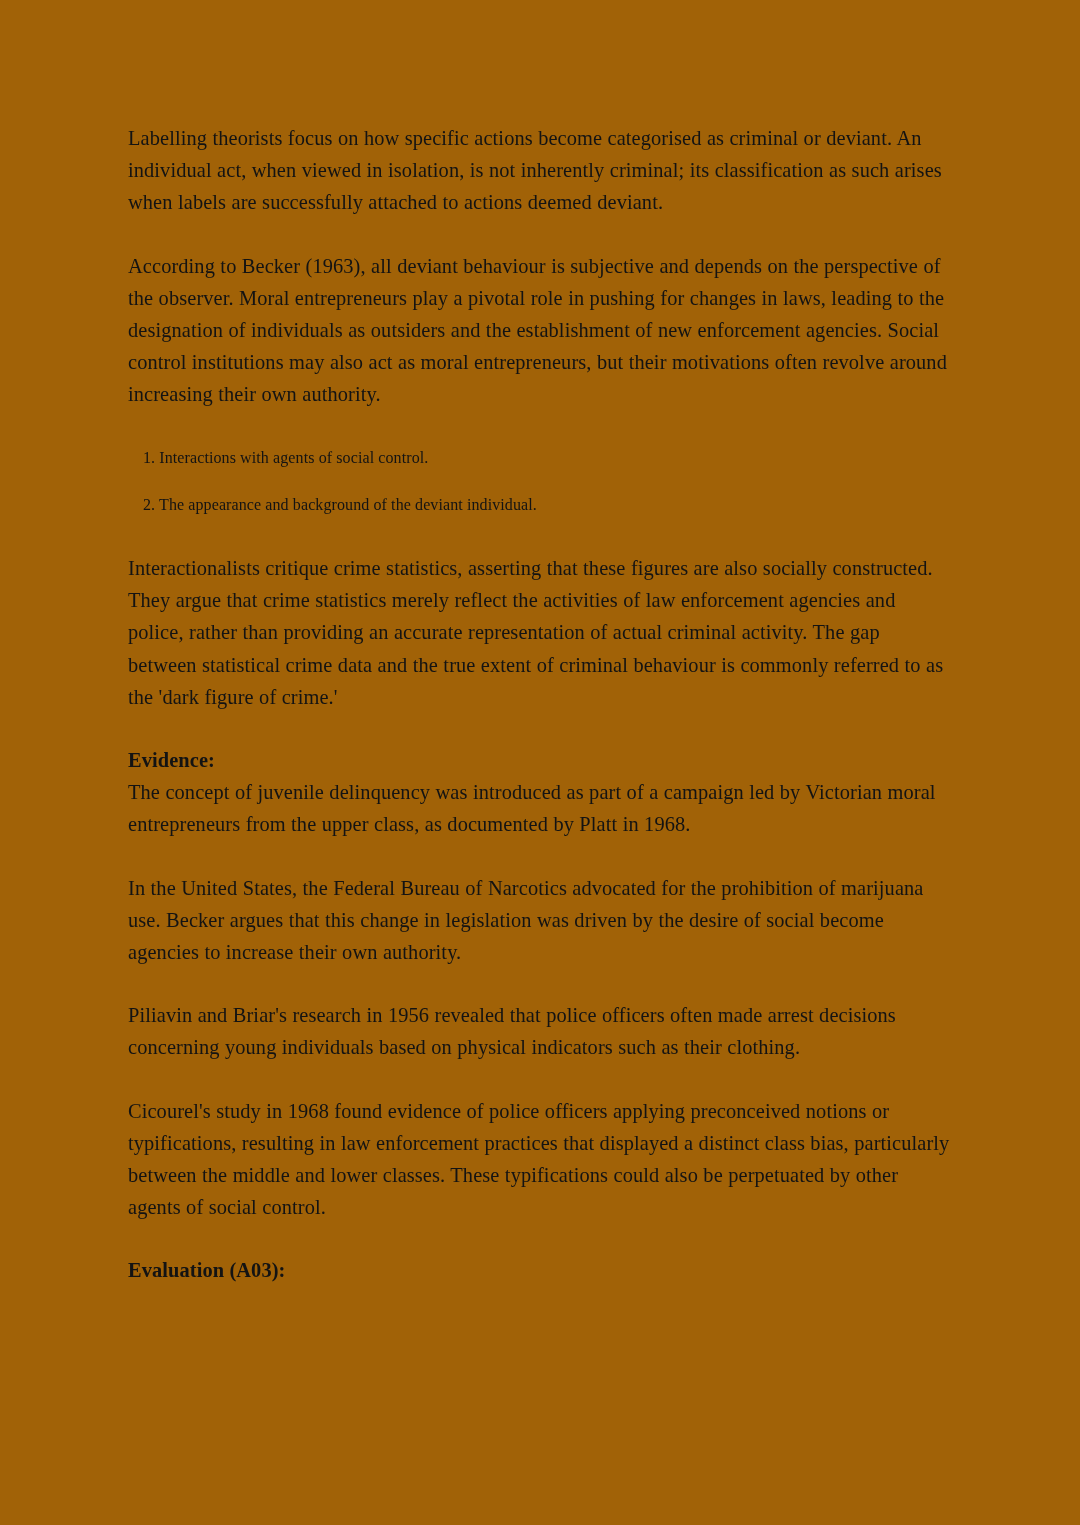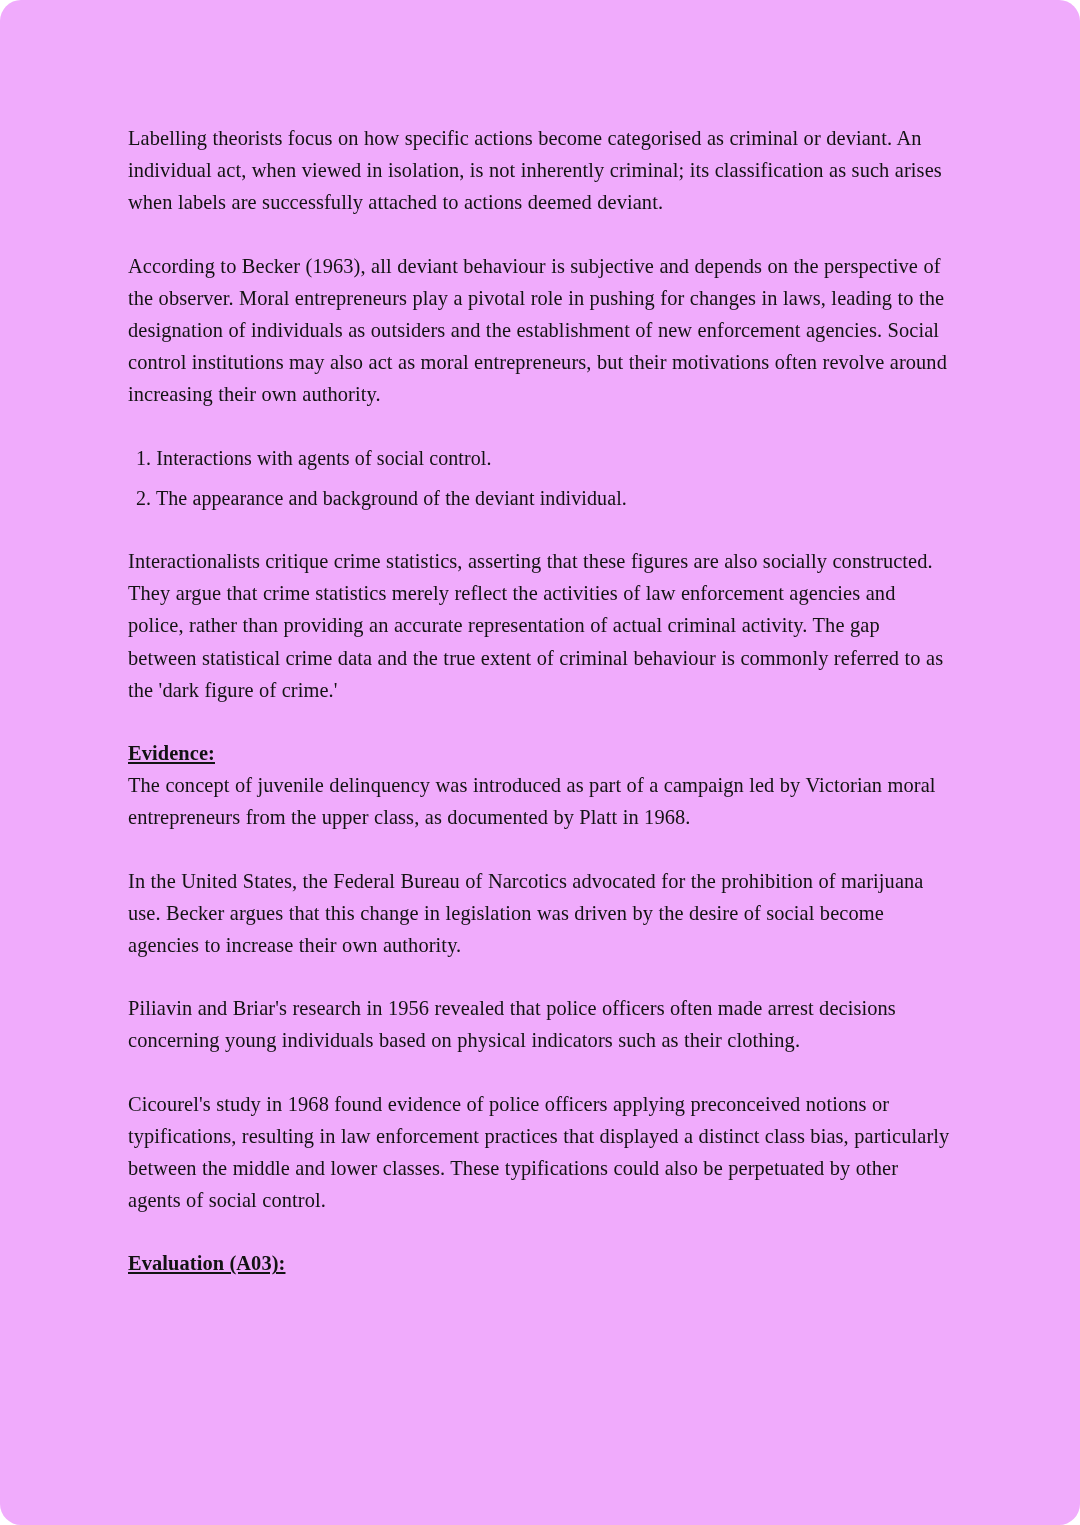--- a/index.html
+++ b/index.html
@@ -15,55 +15,53 @@
     overflow: hidden;
     font-family: "Liberation Serif", "DejaVu Serif", serif;
     color: #131313;
   }
   .page {
     position: absolute;
     left: 0;
     top: 0;
     width: 1080px;
     height: 1525px;
-    background: #f0abfc;
-    border-radius: 21px;
+    background: #a16207;
   }
   .content {
     position: absolute;
     left: 128px;
     top: 122px;
     width: 822px;
   }
   .para {
     font-size: 20.4px;
     line-height: 32.2px;
     letter-spacing: 0.1px;
     margin: 0 0 31px 0;
     text-align: left;
     word-spacing: 0.2px;
   }
   .para.tight {
     margin-bottom: 0;
   }
   .list-line {
-    font-size: 20px;
+    font-size: 16px;
     line-height: 32.2px;
     letter-spacing: 0.1px;
-    margin: 8px;
+    margin: 15px;
   }
   .list-block {
     margin: 0 0 31px 0;
   }
   .heading {
     font-size: 20.4px;
     line-height: 32.2px;
     letter-spacing: 0.1px;
     font-weight: bold;
-    text-decoration: underline;
     text-underline-offset: 2px;
     margin: 0 0 0 0;
     display: block;
   }
   .heading-wrap {
     margin: 0 0 0 0;
   }
   b, strong {
     font-weight: normal;
   }

